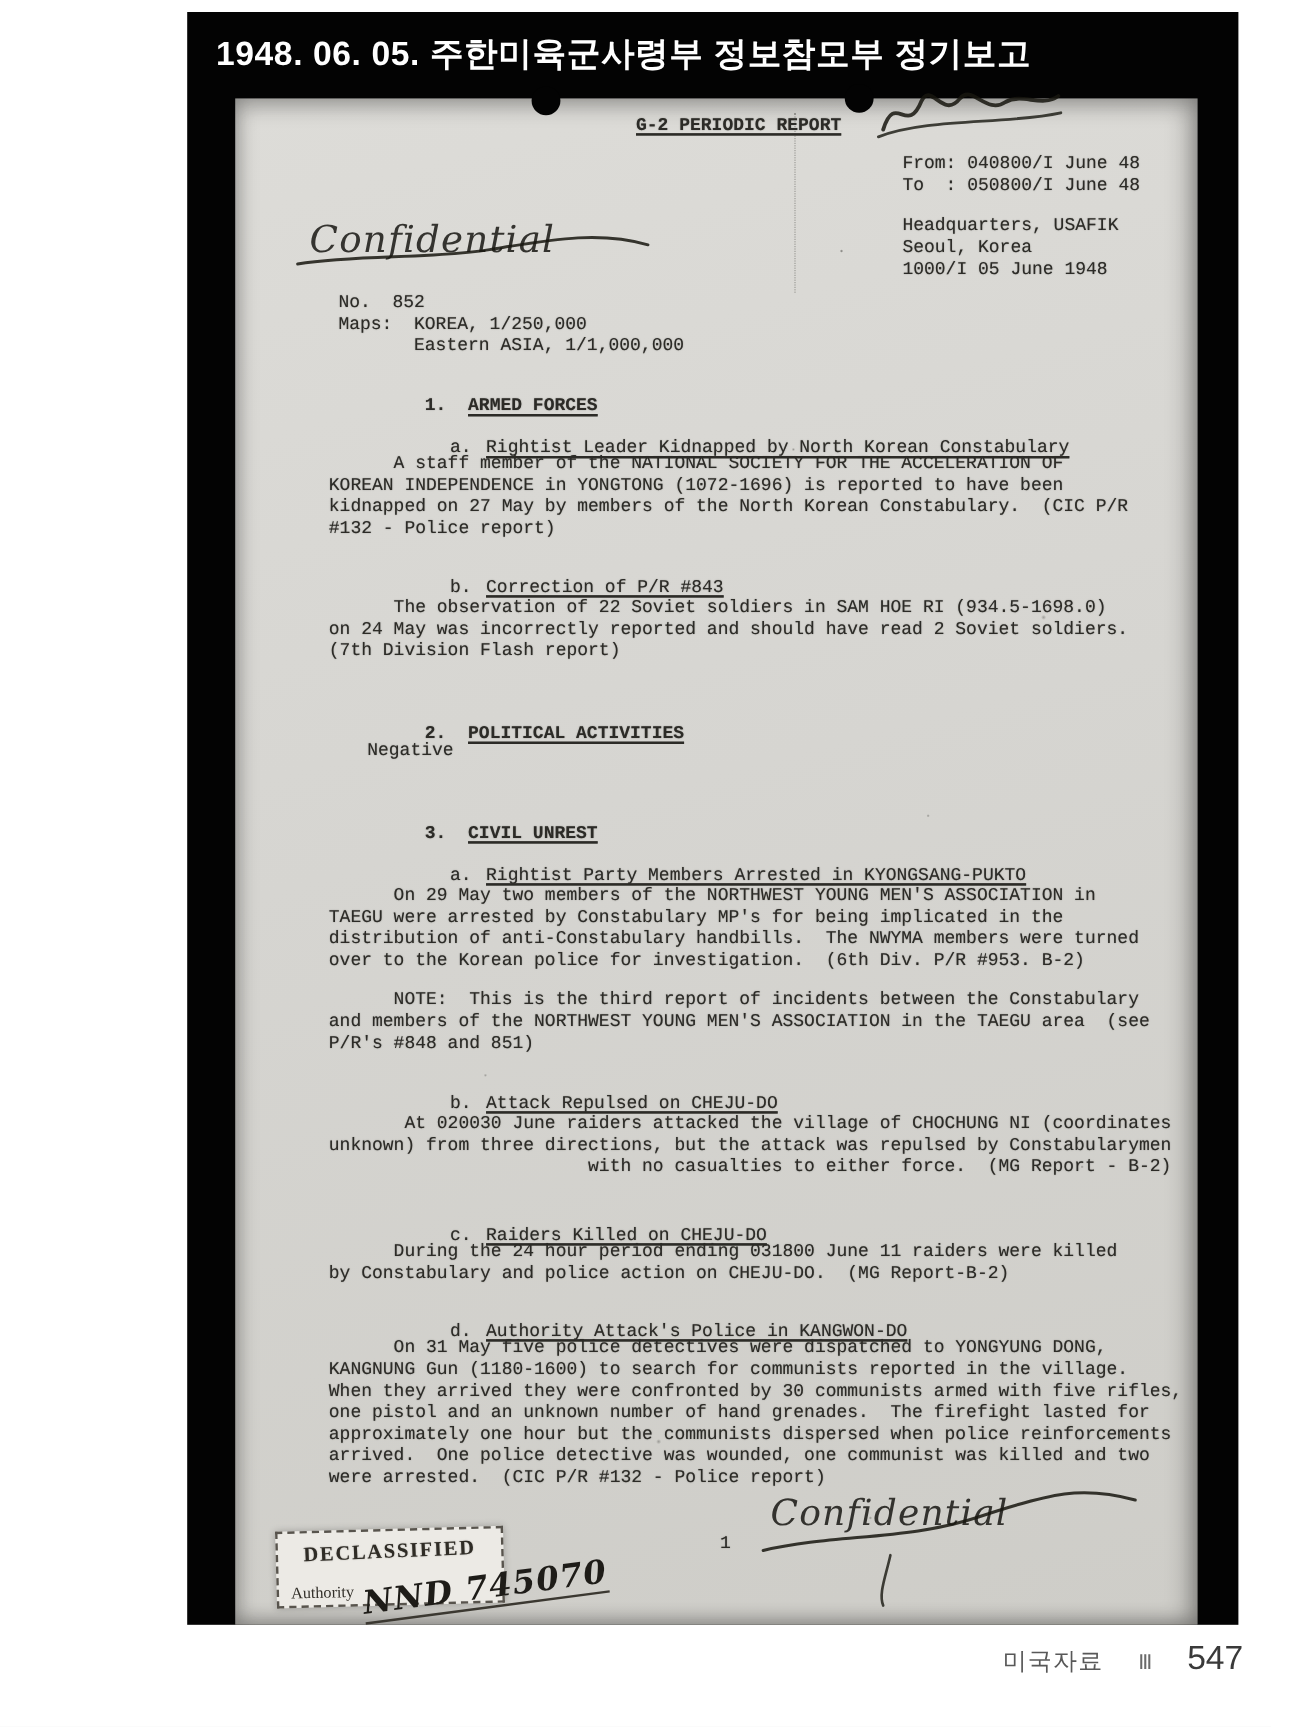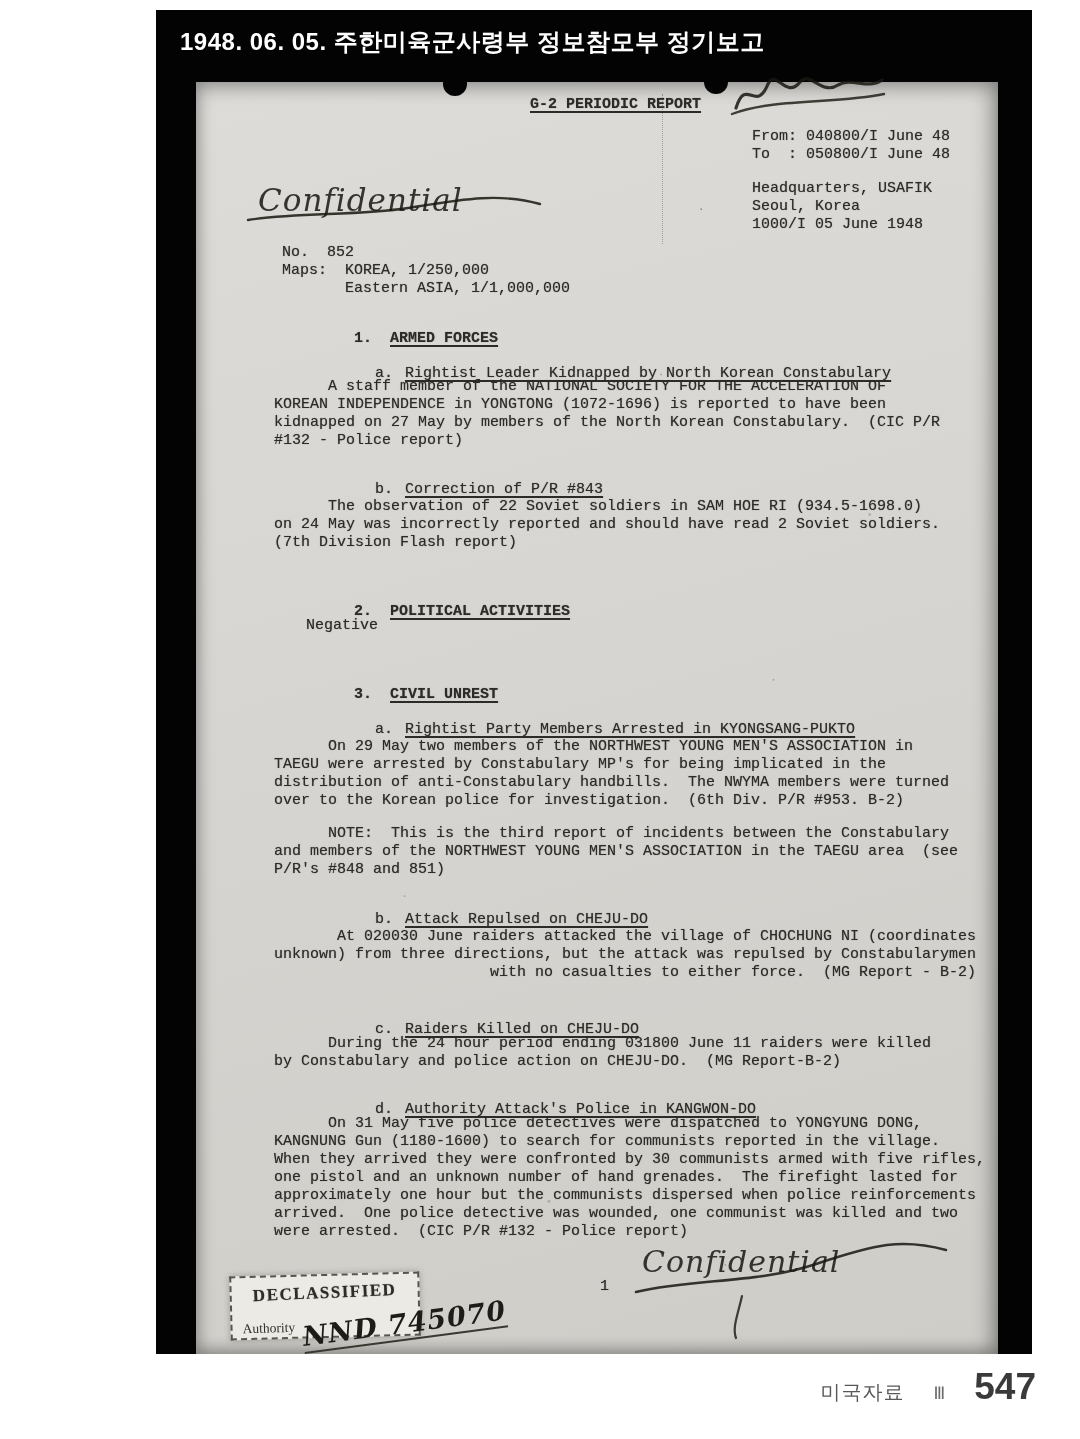--- a/index.html
+++ b/index.html
@@ -4,21 +4,21 @@
 <style>
   * { margin:0; padding:0; box-sizing:border-box; }
   html,body { width:1080px; height:1439px; background:#ffffff; overflow:hidden;
               font-family:"Liberation Sans", sans-serif; }
   .page { position:relative; width:1080px; height:1439px; background:#ffffff; }
 
   
   .frame { position:absolute; left:156px; top:10px; width:876px; height:1344px;
            background:#030303; }
   .band-title { position:absolute; left:24px; top:16px; color:#ffffff;
-                font-size:24px; font-weight:bold; letter-spacing:0.5px;
+                font-size:28px; font-weight:bold; letter-spacing:0.5px;
                 font-family:"Liberation Sans", sans-serif; white-space:nowrap; }
 
   
   .paper { position:absolute; left:40px; top:72px; width:802px; height:1272px;
            background:
              radial-gradient(2px 2px at 63% 10%, rgba(30,30,25,.55), transparent 70%),
              radial-gradient(2px 2px at 58% 23%, rgba(30,30,25,.35), transparent 70%),
              radial-gradient(3px 3px at 84% 34%, rgba(30,30,25,.30), transparent 70%),
              radial-gradient(2px 2px at 72% 47%, rgba(30,30,25,.35), transparent 70%),
              radial-gradient(2px 2px at 26% 64%, rgba(30,30,25,.30), transparent 70%),
@@ -66,21 +66,21 @@
   .page-num { font-family:"Liberation Mono","DejaVu Sans Mono",monospace;
               font-size:15px; color:#2c2b27; text-shadow:0 0 1px rgba(46,45,40,.55); }
 
   .crease { position:absolute; left:466px; top:12px; height:150px; width:0;
             border-left:1px dotted rgba(40,40,35,.35); }
 
   .book-footer { position:absolute; top:1366px; right:44px; display:flex;
                  align-items:baseline; gap:29px; }
   .bf-label { font-size:20px; color:#585858; letter-spacing:1px; }
   .bf-vol   { font-size:17px; color:#6a6a6a; }
-  .bf-page  { font-size:37px; font-weight:bold; color:#3a3a3a; }
+  .bf-page  { font-size:28px; font-weight:normal; color:#3a3a3a; }
 </style>
 </head>
 <body>
 
 <div class="page">
 
   <div class="frame">
     <div class="band-title">1948. 06. 05. 주한미육군사령부 정보참모부 정기보고</div>
 
     <div class="paper">

